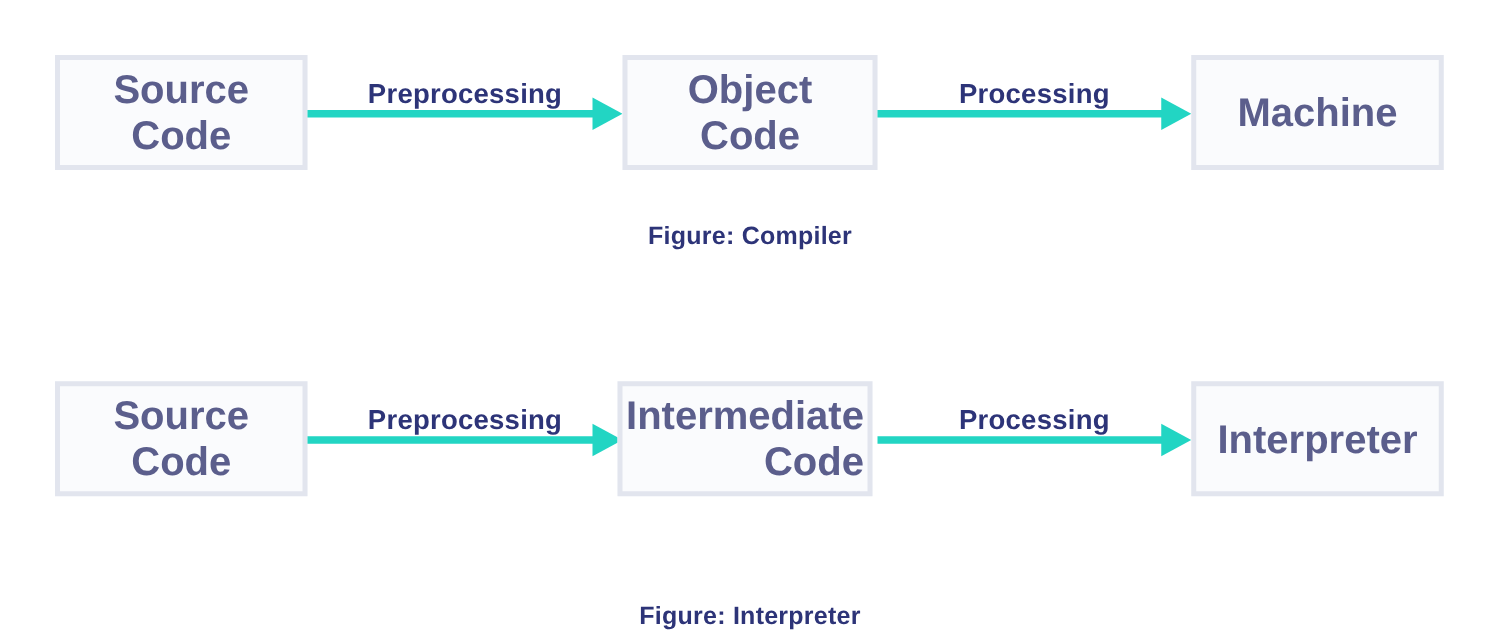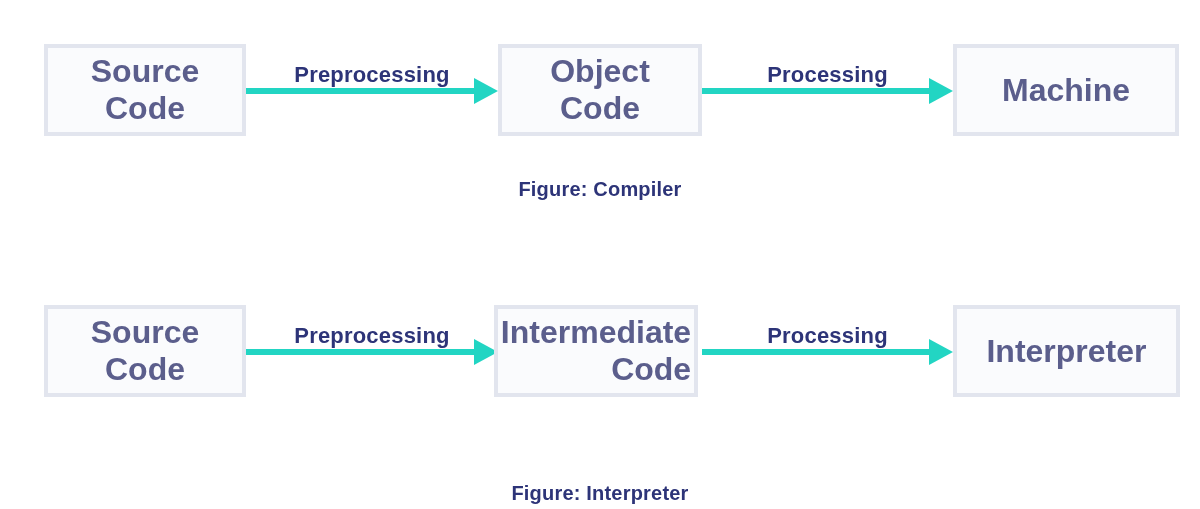--- a/index.html
+++ b/index.html
@@ -58,32 +58,32 @@
     width: 1200px;
     color: #2d3478;
     font-size: 20px;
     font-weight: bold;
     text-align: center;
     letter-spacing: 0.2px;
   }
   
   .r1 .n1 { left: 44px;  top: 44px;  width: 202px; }
   .r1 .n2 { left: 498px; top: 44px;  width: 204px; }
-  .r1 .n3 { left: 953px; top: 44px;  width: 226px; }
+  .r1 .n3 { left: 953px; top: 44px;  width: 202px; }
   .r1 .l1 { left: 246px; top: 88px;  width: 230px; }
   .r1 .h1 { left: 474px; top: 78px; }
   .r1 .l2 { left: 702px; top: 88px;  width: 228px; }
   .r1 .h2 { left: 929px; top: 78px; }
   .r1 .t1 { left: 246px; top: 62px;  width: 252px; }
   .r1 .t2 { left: 702px; top: 62px;  width: 251px; }
   .cap1   { top: 178px; }
   
   .r2 .n1 { left: 44px;  top: 305px; width: 202px; }
   .r2 .n2 { left: 494px; top: 305px; width: 204px; text-align: right; }
-  .r2 .n3 { left: 953px; top: 305px; width: 227px; }
+  .r2 .n3 { left: 953px; top: 305px; width: 202px; }
   .r2 .l1 { left: 246px; top: 349px; width: 230px; }
   .r2 .h1 { left: 474px; top: 339px; }
   .r2 .l2 { left: 702px; top: 349px; width: 228px; }
   .r2 .h2 { left: 929px; top: 339px; }
   .r2 .t1 { left: 246px; top: 323px; width: 252px; }
   .r2 .t2 { left: 702px; top: 323px; width: 251px; }
   .cap2   { top: 438px; margin-top: 44px; }
 </style>
 </head>
 <body>

